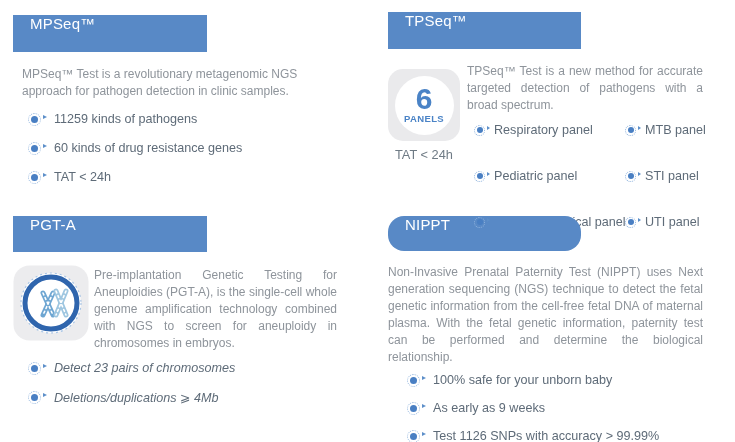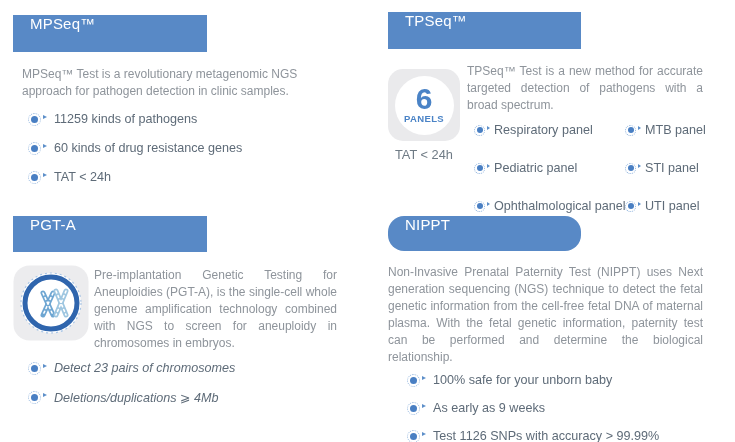--- a/index.html
+++ b/index.html
@@ -33,21 +33,21 @@
   
   .cell-tpseq .banner{margin:12px 0 0 20px;width:193px;}
   .tp-body{display:flex;margin:14px 0 0 20px;}
   .badge-col{width:79px;flex:none;}
   .badge{margin-top:6px;width:72px;height:72px;border-radius:15px;background:#eaeaec;display:flex;align-items:center;justify-content:center;}
   .badge-inner{width:59px;height:59px;background:#fff;border-radius:50%;display:flex;flex-direction:column;align-items:center;justify-content:center;}
   .badge-num{font-size:30px;font-weight:bold;color:#4a83c6;line-height:26px;}
   .badge-label{font-size:9.5px;font-weight:bold;color:#4a83c6;letter-spacing:.4px;margin-top:1px;}
   .badge-caption{margin-top:6px;width:72px;text-align:center;color:#6f7b85;font-size:12.8px;}
   .tp-right{width:236px;}
-  .panel-grid{display:grid;grid-template-columns:151px auto;row-gap:24px;margin:9px 0 0 7px;}
+  .panel-grid{display:grid;grid-template-columns:151px auto;row-gap:32px;margin:9px 0 0 7px;}
   .panel-grid .txt{margin-left:9px;}
 
   
   .cell-pgta .banner{margin:0 0 0 13px;width:194px;height:36px;}
   .pg-body{display:flex;margin:13px 0 0 13px;}
   .pg-body .para{margin-left:5px;width:243px;}
   .cell-pgta .list{margin:9px 0 0 28px;font-style:italic;}
   .cell-pgta .row{margin-bottom:15px;}
 
   

